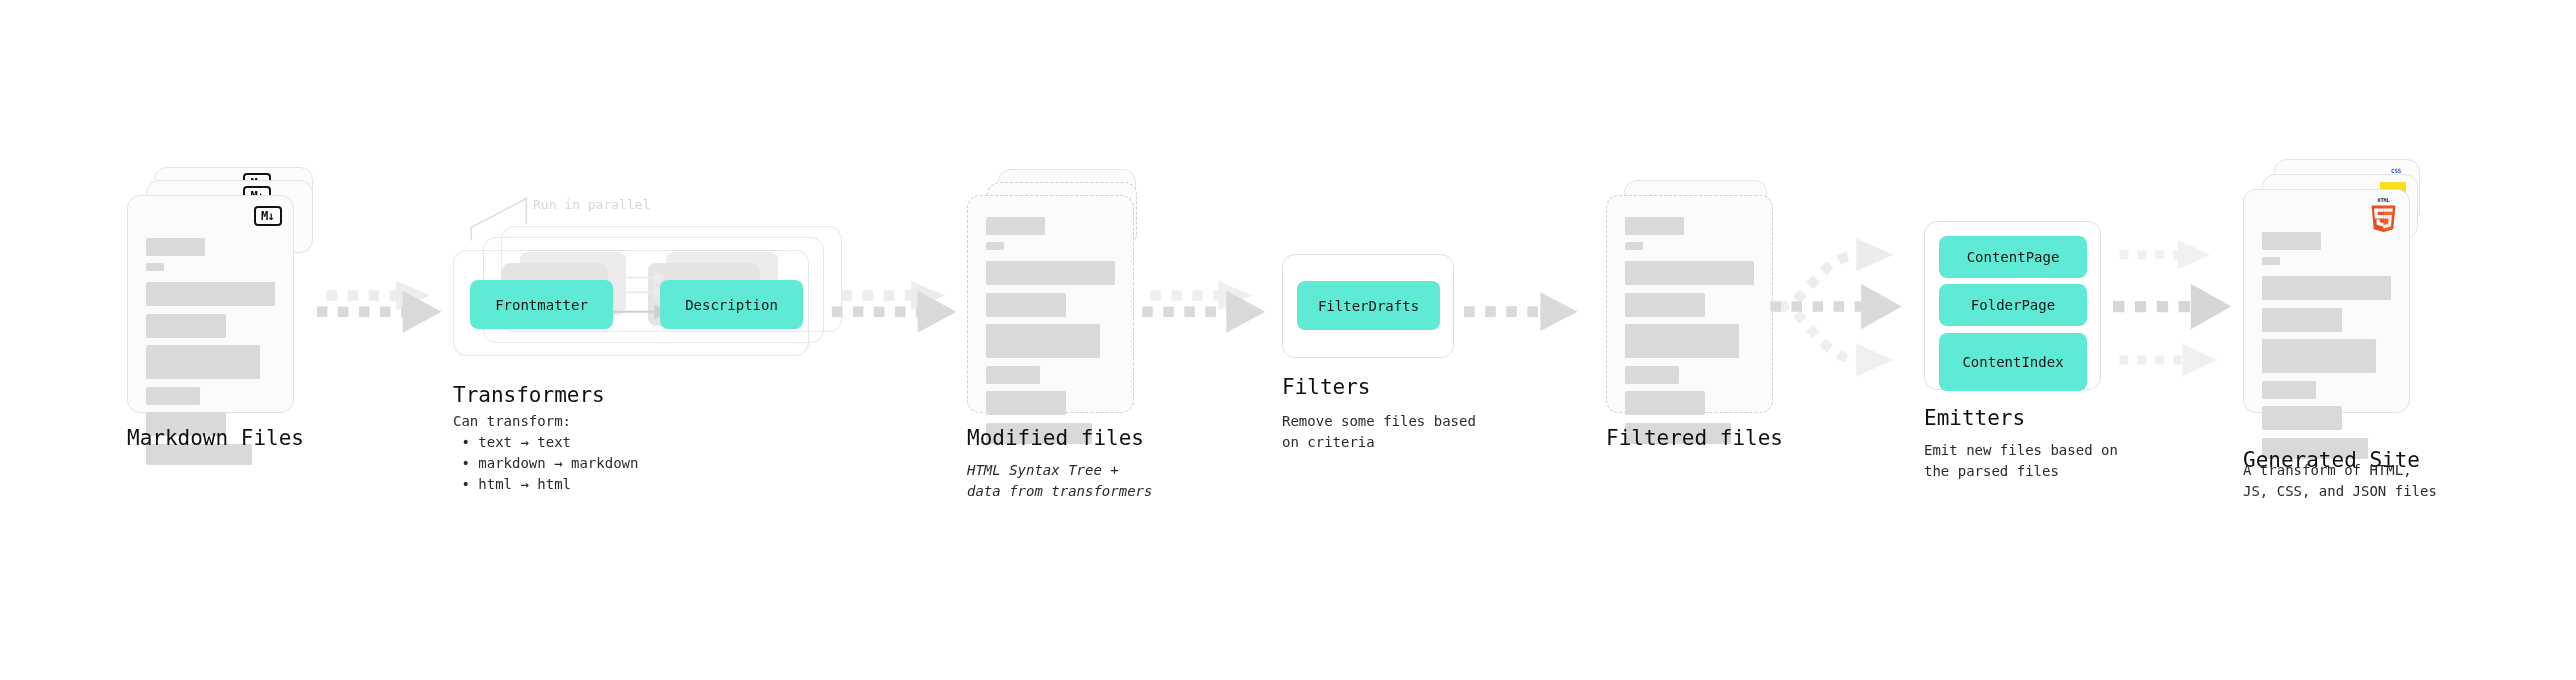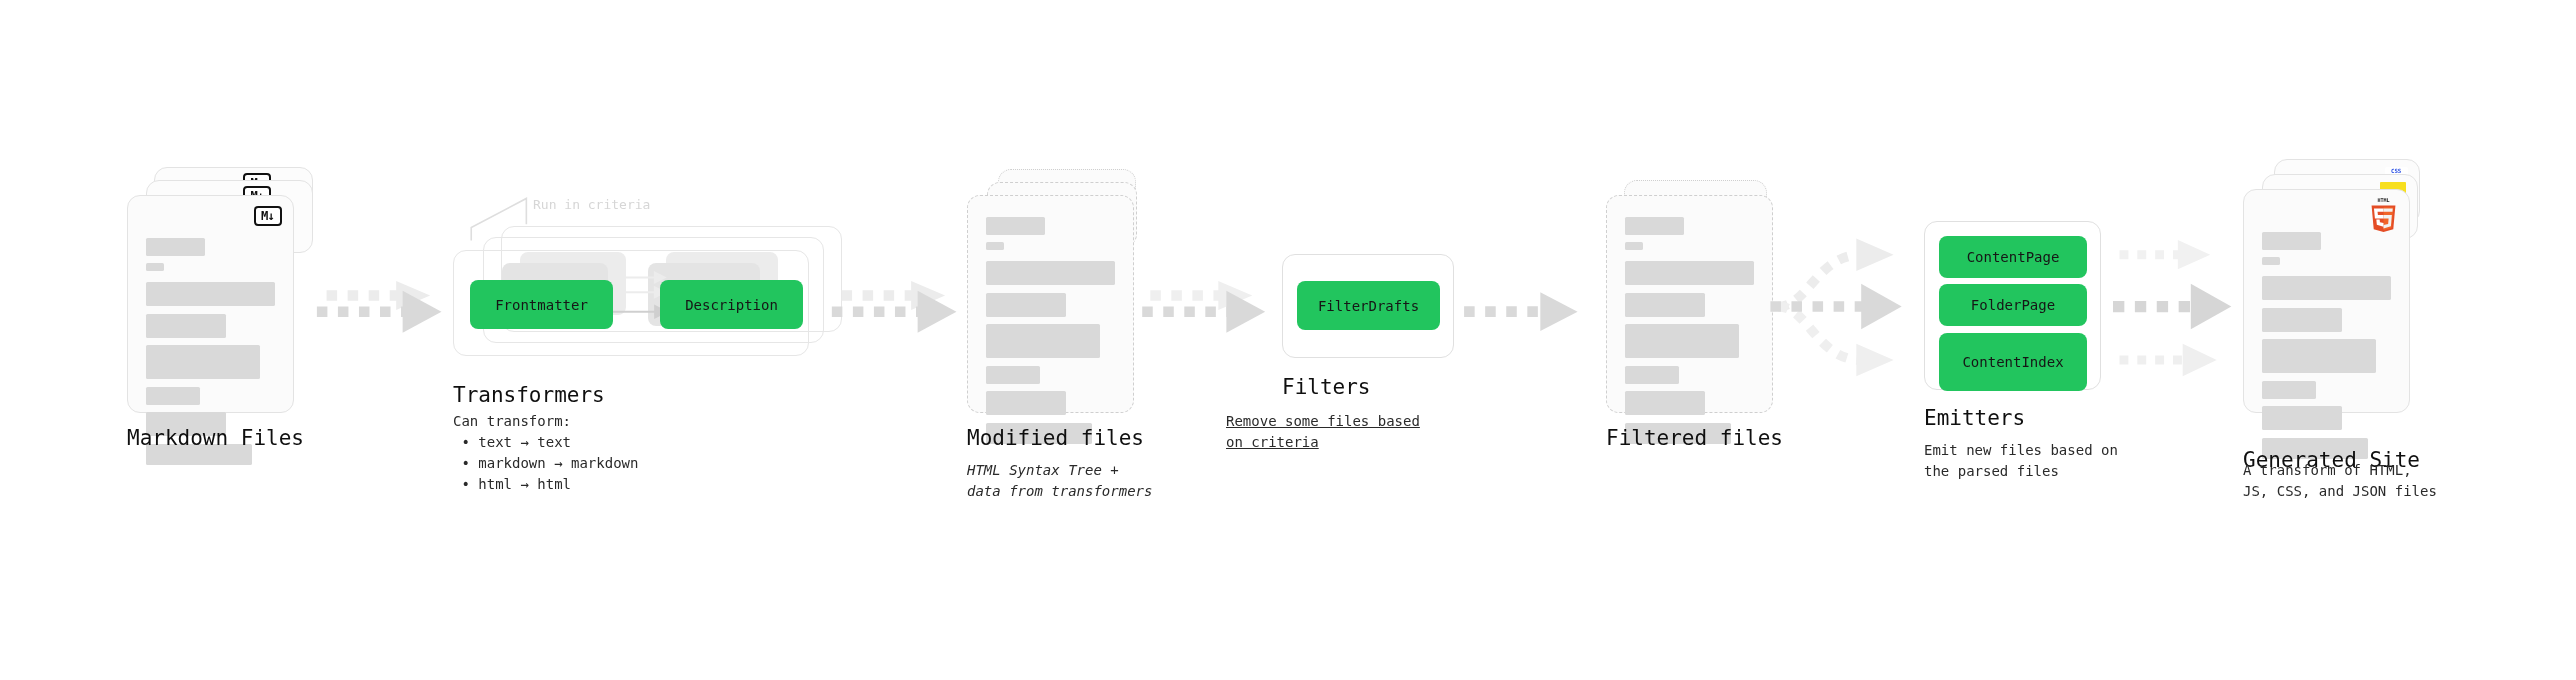--- a/index.html
+++ b/index.html
@@ -42,21 +42,21 @@
     white-space:pre;
   }
 
   
   .groupbox{
     position:absolute;border:1.3px solid #e6e6e6;border-radius:13px;
     box-sizing:border-box;background:transparent;
   }
   .groupbox.filled{background:#ffffff;border-color:#e0e0e0;}
   .pill{
-    position:absolute;background:#22c55e;border-radius:8.1px;
+    position:absolute;background:#5eead4;border-radius:8.1px;
     display:flex;align-items:center;justify-content:center;
     font-size:14px;color:#161616;white-space:nowrap;box-sizing:border-box;
   }
   .pill.ghost{background:#ececec;}
   .pill.ghost2{background:#e4e4e4;}
 
   .parallel-label{
     position:absolute;font-size:13px;color:#d6d6d6;white-space:nowrap;
   }
   svg{display:block;overflow:visible;}
@@ -102,21 +102,21 @@
         <polygon points="118,28 166,54 118,80" fill="#d9d9d9"></polygon>
       </g>
     </svg>
   </div>
 
   <div class="node">
 
     <svg style="position:absolute;left:468px;top:195px;" width="154" height="49" viewBox="0 0 190 60">
       <path d="M4 56 L4 40 L72 4 L72 36" fill="none" stroke="#dedede" stroke-width="2"></path>
     </svg>
-    <div class="parallel-label" style="left:533px;top:197px;">Run in criteria</div>
+    <div class="parallel-label" style="left:533px;top:197px;">Run in parallel</div>
 
     <div class="groupbox" style="left:501px;top:226px;width:341px;height:106px;"></div>
     <div class="groupbox" style="left:483px;top:237px;width:341px;height:106px;"></div>
 
     <div class="pill ghost" style="left:520px;top:252px;width:106px;height:63px;"></div>
     <div class="pill ghost" style="left:666px;top:252px;width:112px;height:63px;"></div>
 
     <div class="pill ghost2" style="left:502px;top:263px;width:106px;height:63px;"></div>
     <div class="pill ghost2" style="left:648px;top:263px;width:112px;height:63px;"></div>
 
@@ -191,21 +191,21 @@
         <line x1="10" y1="54" x2="122" y2="54" stroke="#d9d9d9" stroke-width="13" stroke-dasharray="13 13"></line>
         <polygon points="114,28 162,54 114,80" fill="#d9d9d9"></polygon>
       </g>
     </svg>
   </div>
 
   <div class="node">
     <div class="groupbox filled" style="left:1282px;top:254px;width:172px;height:104px;"></div>
     <div class="pill" style="left:1297px;top:281px;width:143px;height:49px;">FilterDrafts</div>
     <div class="title" style="left:1282px;top:375px;">Filters</div>
-    <div class="sub" style="left:1226px;top:411px;text-decoration:underline;">Remove some files based
+    <div class="sub" style="left:1282px;top:411px;">Remove some files based
 on criteria</div>
   </div>
 
   <div class="node" style="left:1456px;top:284px;">
     <svg width="154" height="65" viewBox="0 0 190 80">
       <g>
         <line x1="10" y1="34" x2="110" y2="34" stroke="#d9d9d9" stroke-width="13" stroke-dasharray="13 13"></line>
         <polygon points="104,10 150,34 104,58" fill="#d9d9d9"></polygon>
       </g>
     </svg>

